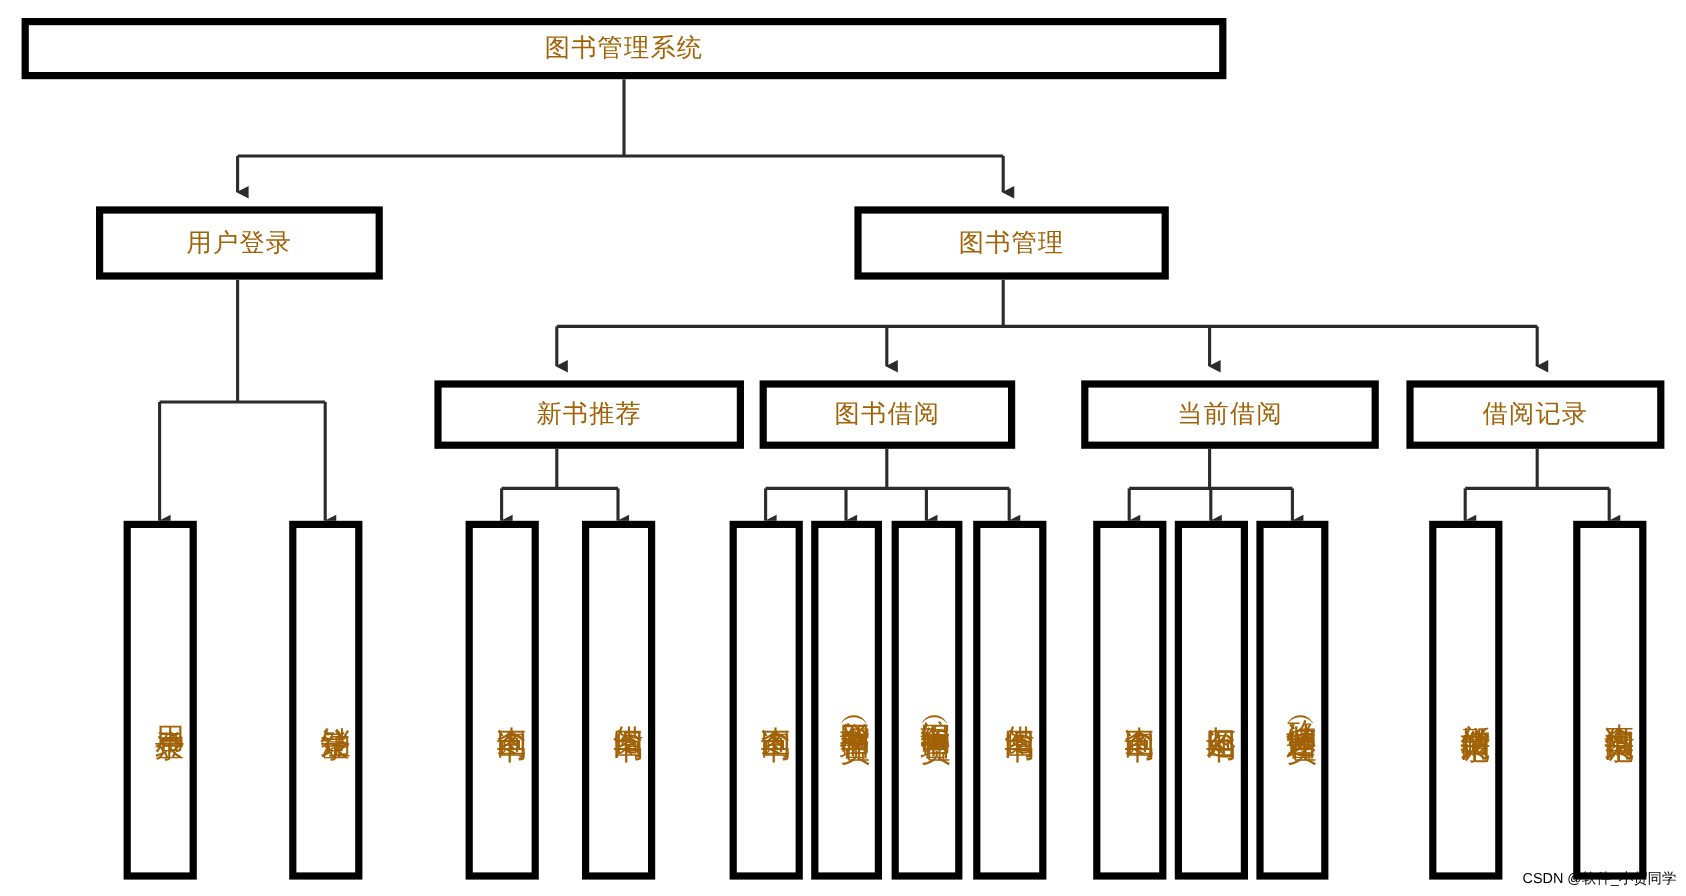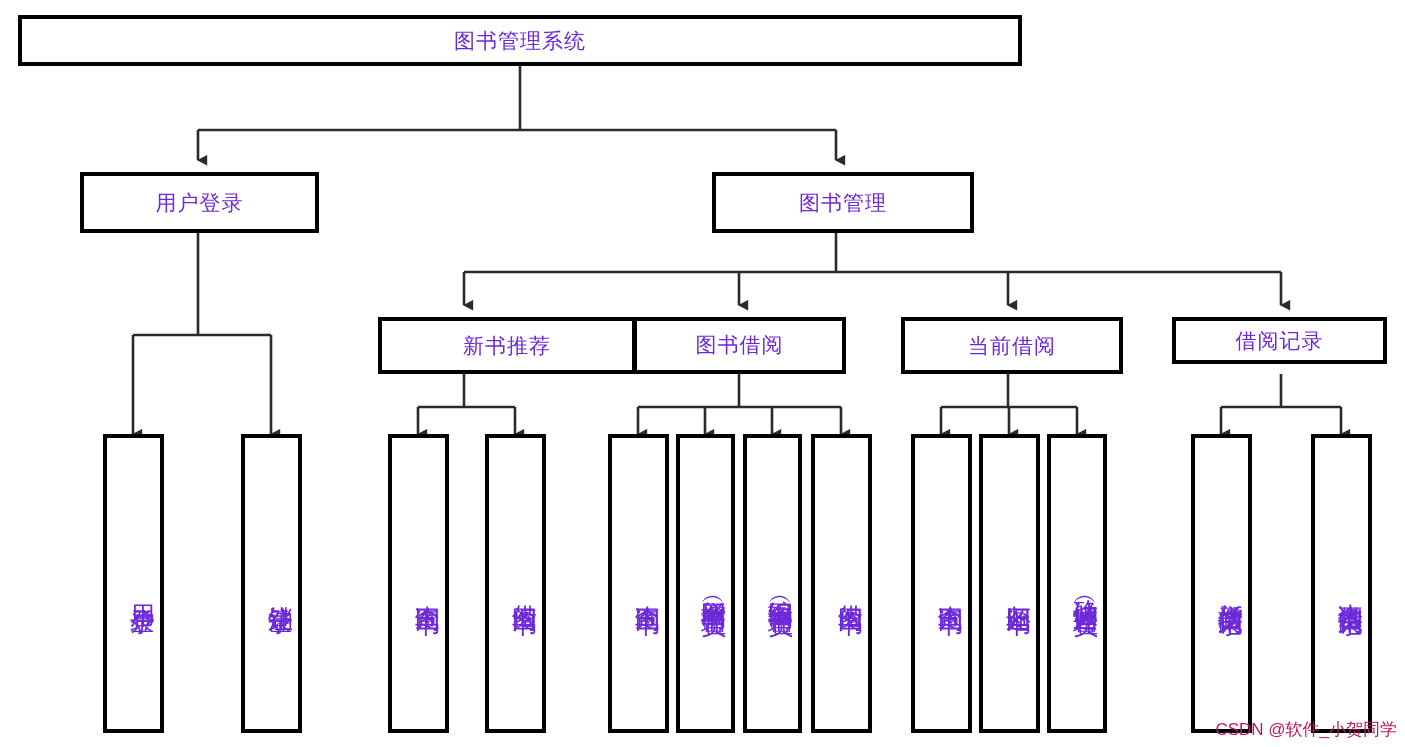--- a/index.html
+++ b/index.html
@@ -21,23 +21,23 @@
   #wires {
     position: absolute;
     left: 0;
     top: 0;
     width: 1405px;
     height: 747px;
   }
   .node {
     position: absolute;
     box-sizing: border-box;
-    border: 4px solid #000000;
+    border: 6px solid #000000;
     background: #ffffff;
-    color: #6d28d9;
+    color: #a16207;
     display: flex;
     align-items: center;
     justify-content: center;
     text-align: center;
   }
   .node.horiz {
     font-size: 21px;
     letter-spacing: 1px;
     line-height: 1.2;
   }
@@ -53,22 +53,22 @@
   .node.vert .vtext {
     writing-mode: vertical-rl;
     text-orientation: upright;
     display: block;
     white-space: nowrap;
   }
   #watermark {
     position: absolute;
     right: 8px;
     bottom: 6px;
-    font-size: 17px;
-    color: #be185d;
+    font-size: 12px;
+    color: #000000;
     white-space: nowrap;
     pointer-events: none;
   }
 </style>
 </head>
 <body>
 
 <div id="canvas">
 
   <svg id="wires" viewBox="0 0 1405 747" xmlns="http://www.w3.org/2000/svg">
@@ -125,30 +125,30 @@
     <span>图书管理系统</span>
   </div>
 
   <div class="node horiz" style="left:80px; top:172px; width:239px; height:61px;">
     <span>用户登录</span>
   </div>
   <div class="node horiz" style="left:712px; top:172px; width:262px; height:61px;">
     <span>图书管理</span>
   </div>
 
-  <div class="node horiz" style="left:362px; top:317px; width:258px; height:57px;margin-left:16px;">
+  <div class="node horiz" style="left:362px; top:317px; width:258px; height:57px;">
     <span>新书推荐</span>
   </div>
   <div class="node horiz" style="left:633px; top:317px; width:213px; height:57px;font-family:Liberation Serif, serif;">
     <span>图书借阅</span>
   </div>
-  <div class="node horiz" style="left:901px; top:317px; width:222px; height:57px;">
+  <div class="node horiz" style="left:901px; top:317px; width:248px; height:57px;">
     <span>当前借阅</span>
   </div>
-  <div class="node horiz" style="left:1172px; top:317px; width:215px; height:47px;justify-content:center;">
+  <div class="node horiz" style="left:1172px; top:317px; width:215px; height:57px;justify-content:center;">
     <span>借阅记录</span>
   </div>
 
   <div class="node vert" style="left:103px; top:434px; width:61px; height:299px;">
     <span class="vtext">用户登录</span>
   </div>
   <div class="node vert" style="left:241px; top:434px; width:61px; height:299px;">
     <span class="vtext">注销登录</span>
   </div>
 

